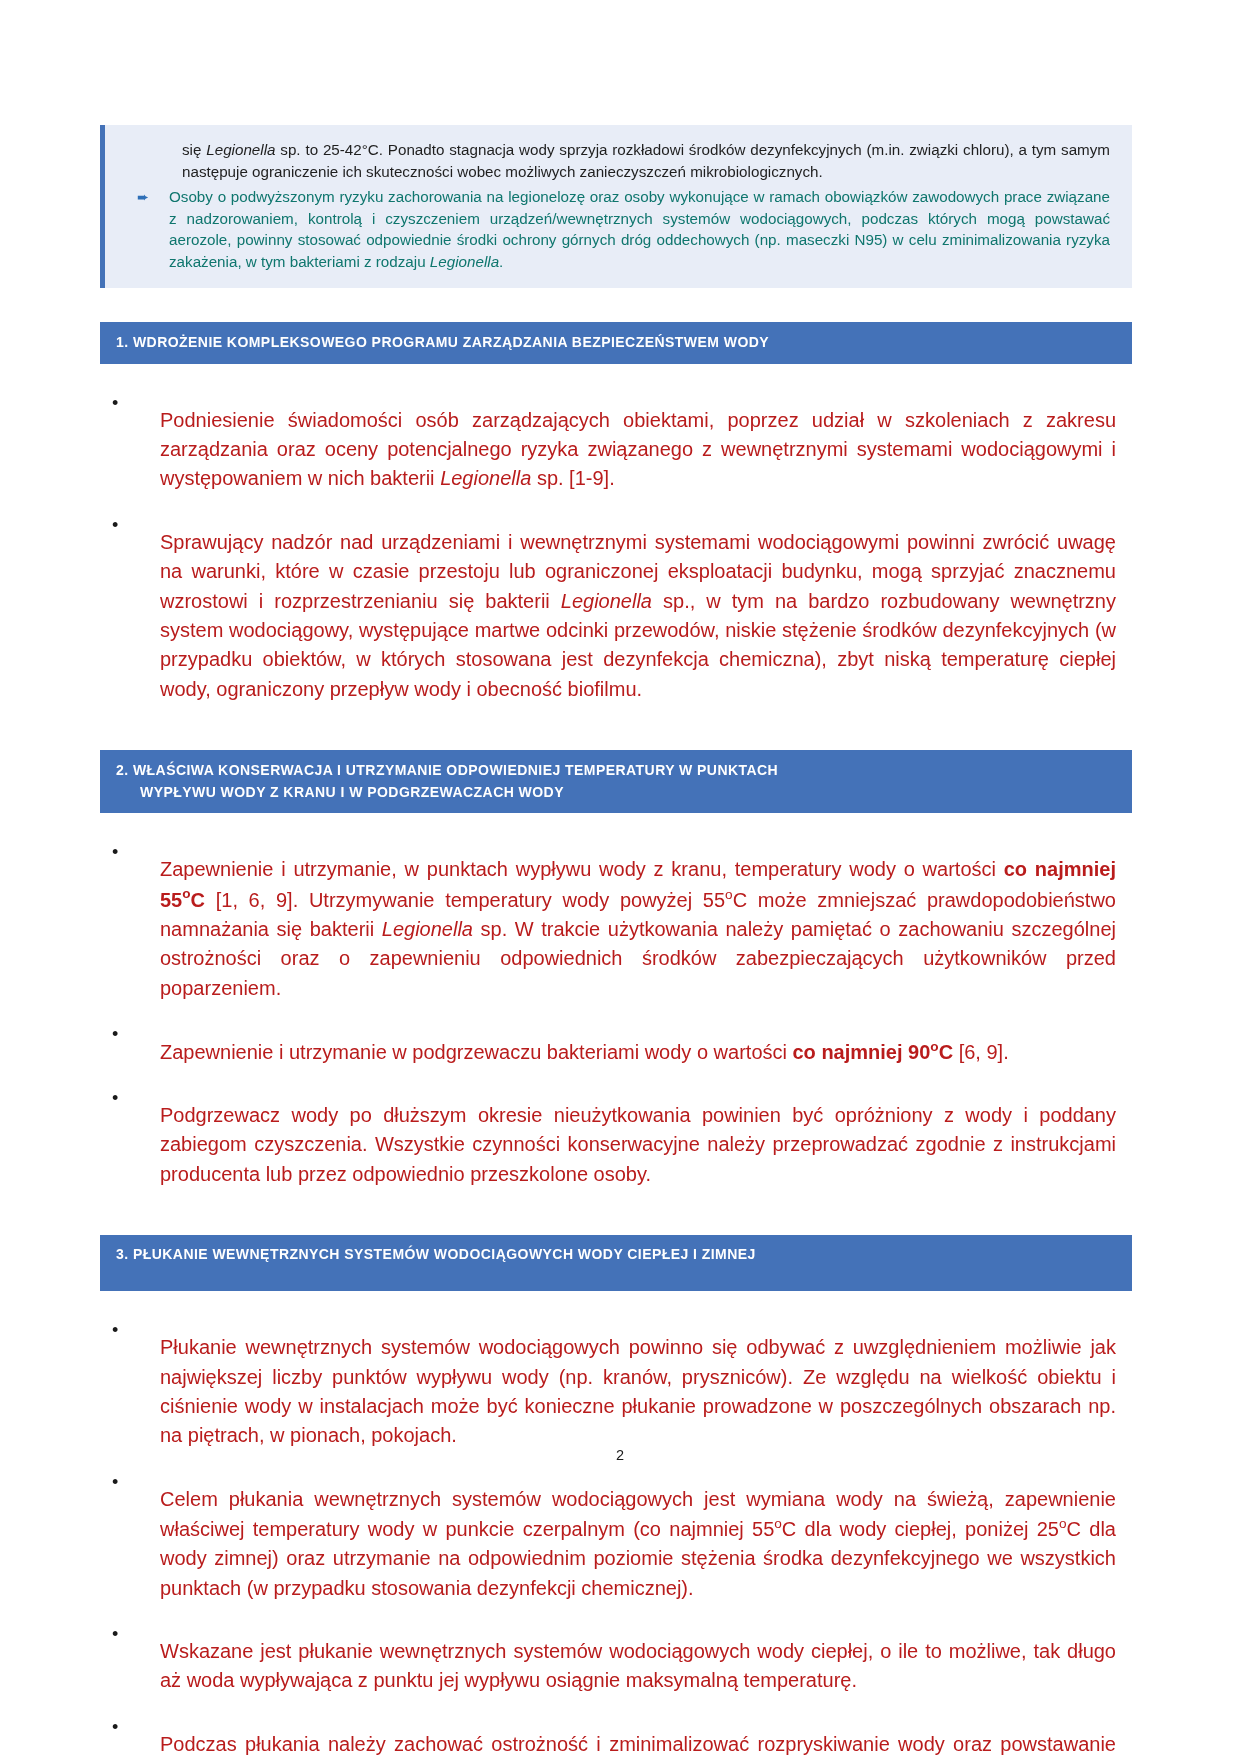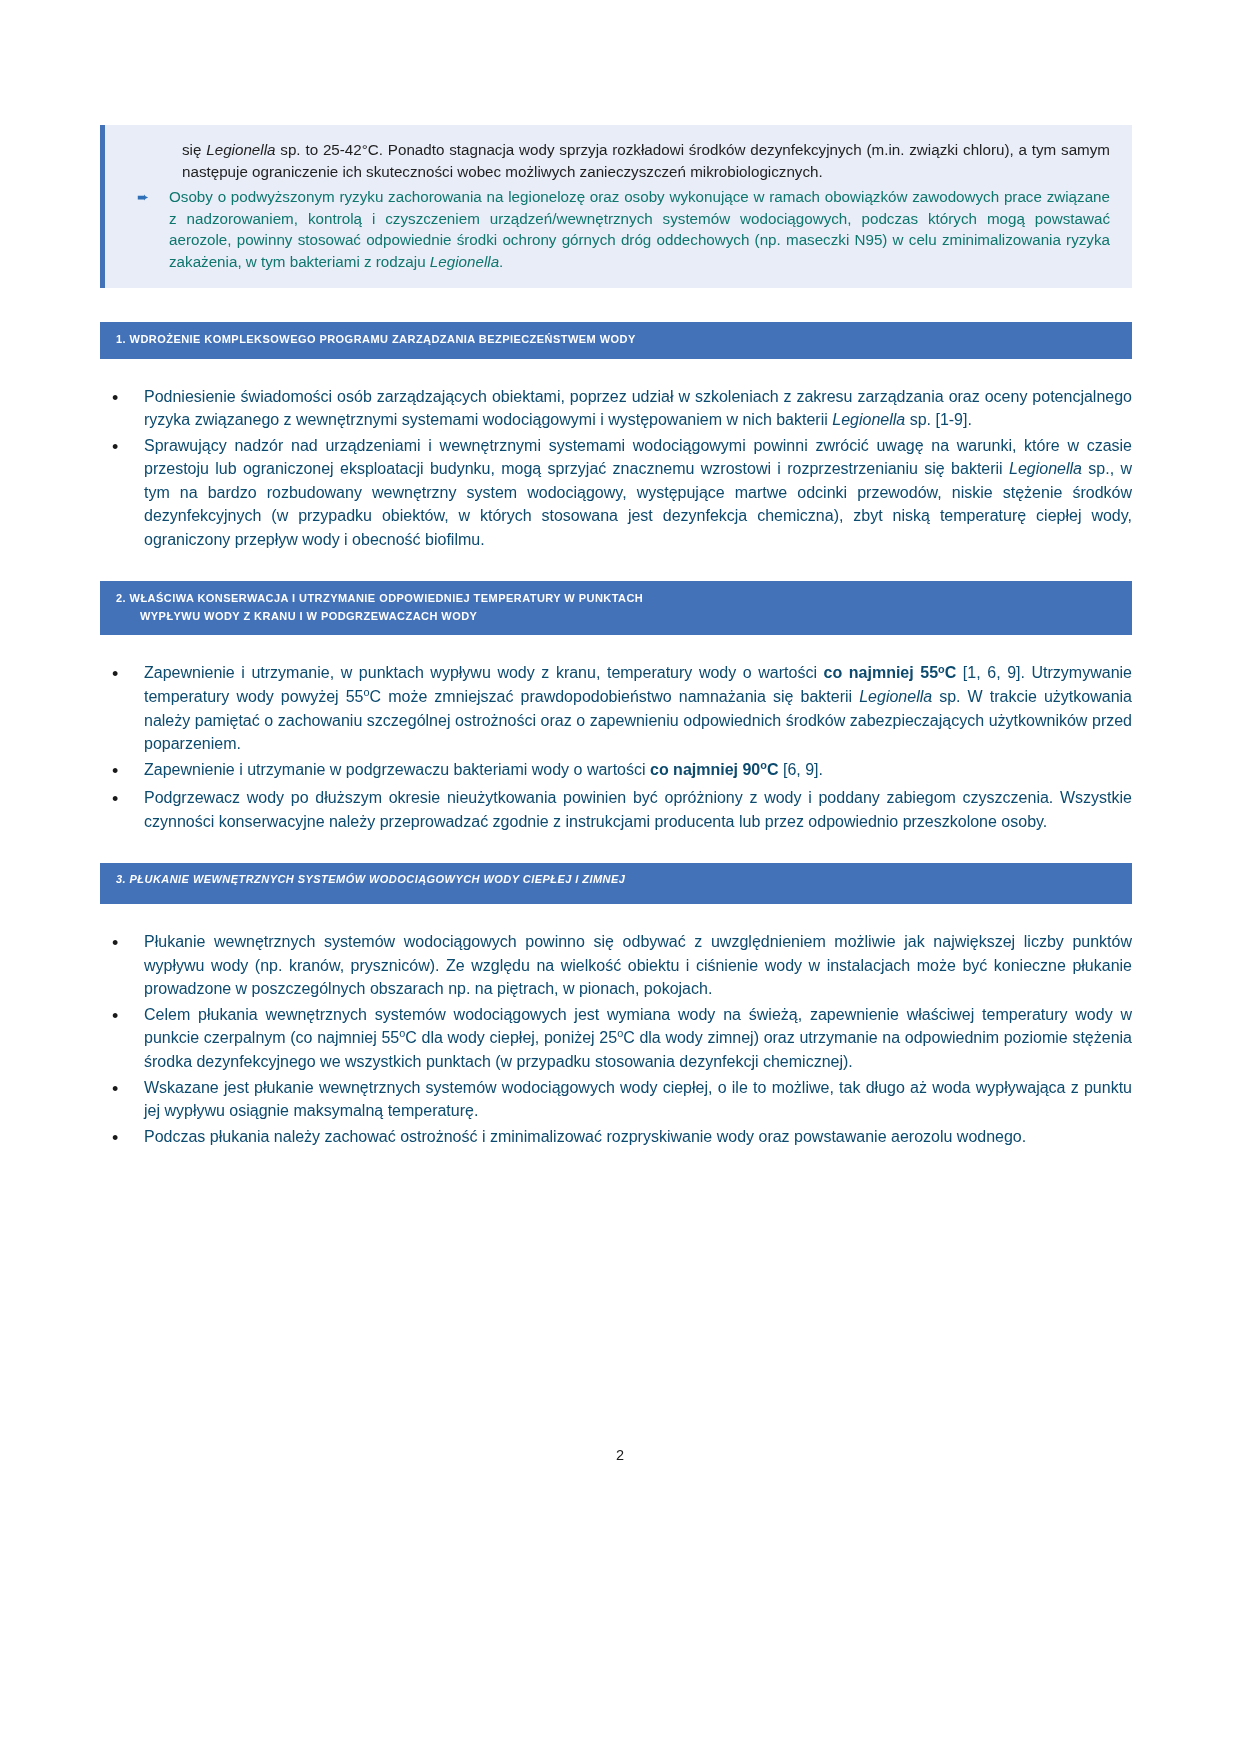--- a/index.html
+++ b/index.html
@@ -59,29 +59,29 @@
     flex: 1;
   }
   em { font-style: italic; }
   strong { font-weight: bold; }
 
   
   .bar {
     background: #4472b8;
     color: #ffffff;
     font-weight: bold;
-    font-size: 11px;
+    font-size: 14px;
     letter-spacing: 0.45px;
     padding: 9px 14px 10px 16px;
     box-sizing: border-box;
     line-height: 1.58;
     margin-bottom: 26px;
   }
   .bar .l2 { display: block; padding-left: 24px; }
-  .bar.single { padding-top: 8px; padding-bottom: 16px; font-style: italic; }
+  .bar.single { padding-top: 8px; padding-bottom: 26px; }
 
   
   ul.blist {
     list-style: none;
     margin: 0 0 30px 0;
     padding: 0 0 0 8px;
   }
   ul.blist li {
     display: flex;
     align-items: flex-start;
@@ -89,26 +89,26 @@
   }
   ul.blist li .dot {
     flex: 0 0 32px;
     font-size: 18px;
     line-height: 1.45;
     color: #1a1a1a;
     text-align: left;
     padding-left: 4px;
   }
   ul.blist li p {
-    margin: 0;
+    margin: 16px;
     flex: 1;
-    font-size: 16px;
+    font-size: 20px;
     line-height: 1.47;
     text-align: justify;
-    color: #0c4a6e;
+    color: #b91c1c;
   }
   sup { font-size: 0.68em; vertical-align: super; }
 
   
   .page-number {
     position: absolute;
     left: 0;
     right: 0;
     bottom: 48px;
     text-align: center;

